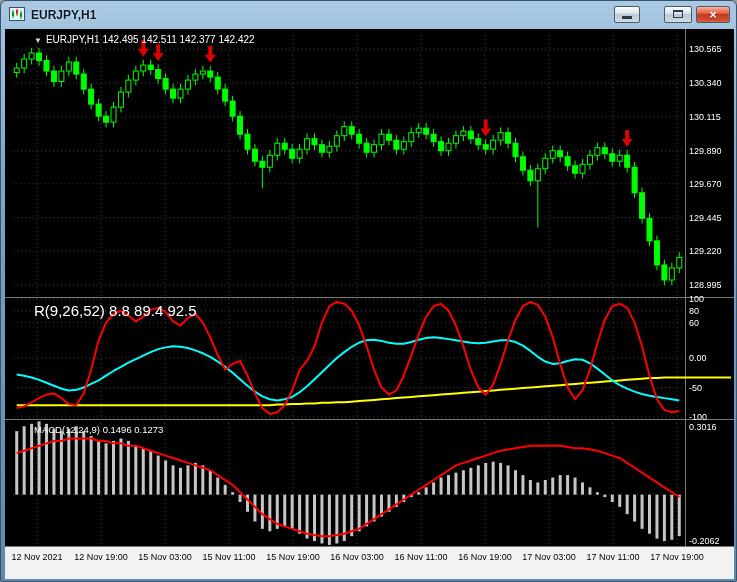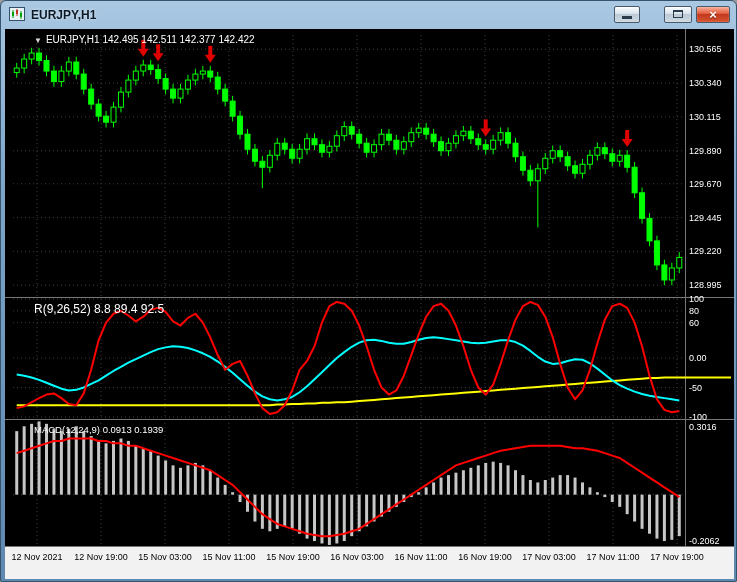--- a/index.html
+++ b/index.html
@@ -16,21 +16,21 @@
   .wbtn.close{right:6px;width:34px;background:linear-gradient(#f6b09a,#e2593a 45%,#c03a1f 50%,#d8542f);}
   .g-min{display:block;width:10px;height:3px;background:#2b3b4a;margin:9px auto 0;}
   .g-max{display:block;width:10px;height:8px;box-sizing:border-box;border:1px solid #2b3b4a;border-top:2px solid #2b3b4a;margin:3px auto 0;}
   .g-close{display:block;color:#fff;font-size:13px;font-weight:bold;line-height:15px;text-align:center;text-shadow:0 1px 1px #7a1a0a;}
   .shell{position:absolute;left:4px;top:28px;width:729px;height:550px;background:#000;}
   #chart{display:block;}
   #chart text{font-family:"Liberation Sans",sans-serif;}
   .overlay{position:absolute;left:8px;color:#fff;white-space:nowrap;margin-left:21px;}
   .symbol-line{top:5px;font-size:10px;}
   .symbol-line .tri{color:#d8d8d8;font-size:8px;margin-right:4px;}
-  .ind1{top:273px;font-size:12px;}
+  .ind1{top:273px;font-size:15px;}
   .ind2{top:395px;font-size:9.5px;}
 </style>
 </head>
 <body>
 
 <div class="window">
   <div class="titlebar">
     <span class="app-icon">
       <svg width="16" height="14" viewBox="0 0 16 14">
         <rect x="0.5" y="0.5" width="15" height="13" fill="#e8f1f8" stroke="#33506b"></rect>
@@ -421,15 +421,15 @@
           <text x="480" y="531" fill="#000000" text-anchor="middle" font-size="9">16 Nov 19:00</text>
           <text x="544" y="531" fill="#000000" text-anchor="middle" font-size="9">17 Nov 03:00</text>
           <text x="608" y="531" fill="#000000" text-anchor="middle" font-size="9">17 Nov 11:00</text>
           <text x="672" y="531" fill="#000000" text-anchor="middle" font-size="9">17 Nov 19:00</text>
         </g>
       </svg>
     <div class="overlay symbol-line">
       <span class="tri">▼</span><span>EURJPY,H1 142.495 142.511 142.377 142.422</span>
     </div>
     <div class="overlay ind1">R(9,26,52) 8.8 89.4 92.5</div>
-    <div class="overlay ind2">MACD(12,24,9) 0.0913 0.1939</div>
+    <div class="overlay ind2">MACD(12,24,9) 0.1496 0.1273</div>
   </div>
 </div>
 
 </body></html>

